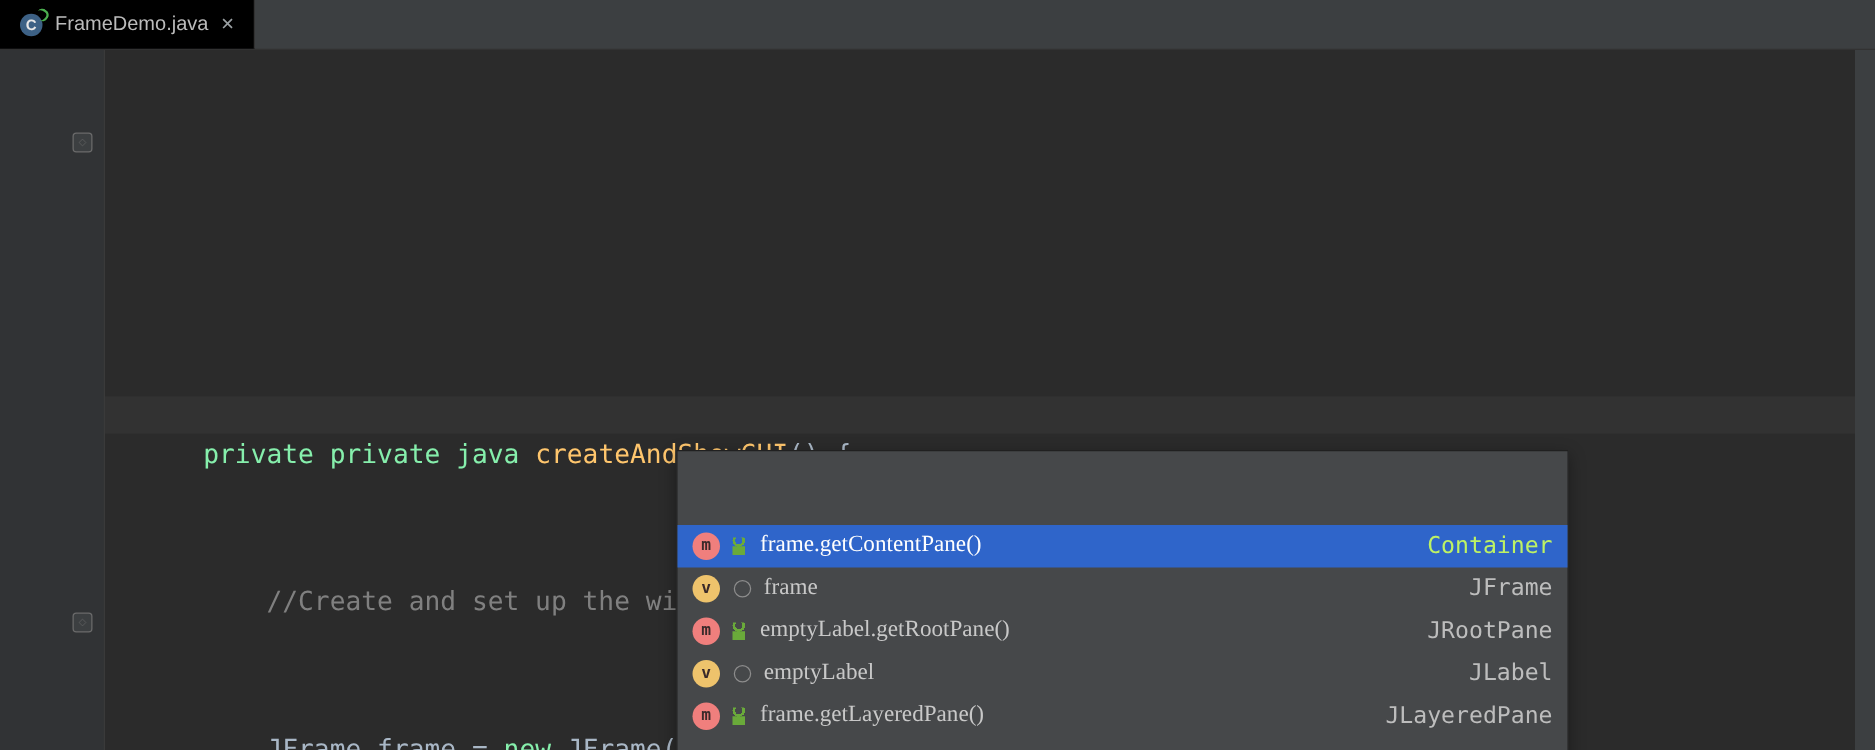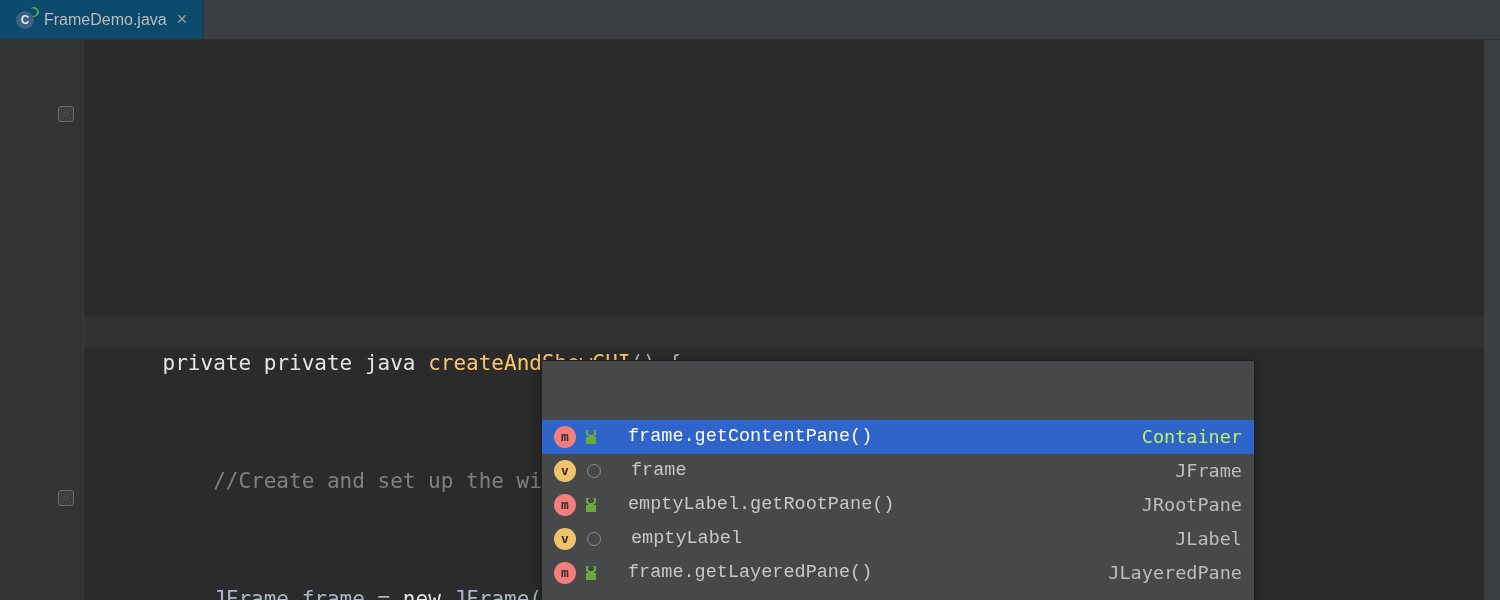--- a/index.html
+++ b/index.html
@@ -5,21 +5,21 @@
     * { box-sizing: border-box; margin: 0; padding: 0; }
     html, body { width: 1500px; height: 600px; overflow: hidden;
                  background: #2b2b2b;
                  font-family: "Menlo", "Consolas", monospace;
                  font-size: 21px; color: #a9b7c6; }
 
     
     .tabs { display: flex; align-items: stretch; height: 40px;
             background: #3c3f41; border-bottom: 1px solid #323232; }
     .tab { display: flex; align-items: center; gap: 10px;
-           padding: 0 16px; background: #0c4a6e; color: #bbbbbb;
+           padding: 0 16px; background: #000000; color: #bbbbbb;
            font-family: "Helvetica Neue", Arial, sans-serif;
            font-size: 16px; border-right: 1px solid #323232; }
     .tab .icon-circle {
       width: 18px; height: 18px; border-radius: 50%;
       background: #3d6185; display: flex; align-items: center;
       justify-content: center; position: relative; }
     .tab .icon-circle::before {
       content: "C"; color: #e6e6e6; font-size: 12px; font-weight: bold; }
     .tab .arrows {
       position: absolute; top: -4px; right: -5px; width: 10px; height: 10px;
@@ -39,21 +39,21 @@
       content: ""; position: absolute; inset: 3px;
       border-top: 1px solid #6b6b6b; border-bottom: 1px solid #6b6b6b;
       border-left: 1px solid #6b6b6b; border-right: 1px solid #6b6b6b;
       transform: rotate(45deg) scale(.55); opacity: .8; }
     .code { flex: 1; padding: 14px 0 0 28px; position: relative;
             line-height: 29.5px; white-space: pre; }
     .hl-line { position: absolute; left: 0; right: 0; height: 30px;
                background: #323232; z-index: 0; }
 
     
-    .kw { color: #e5e5e5; }
+    .kw { color: #86efac; }
     .fn { color: #ffc66d; }
     .cm { color: #808080; }
     .str { color: #6a8759; }
     .txt { color: #a9b7c6; }
     .p  { color: #a9b7c6; }
 
     
     .popup { position: absolute; left: 457px; top: 320px;
              width: 714px; background: #46484a;
              border: 1px solid #202020; z-index: 10;
@@ -72,21 +72,21 @@
       width: 14px; height: 14px; margin-right: 10px;
       display: inline-block; flex: 0 0 auto; }
     .sub-unlock { background:
       radial-gradient(circle at 50% 30%, transparent 3px, #6aaa3a 3px 5px, transparent 5px),
       linear-gradient(#6aaa3a,#6aaa3a);
       background-size: 10px 8px, 10px 7px;
       background-position: 2px 0, 2px 7px;
       background-repeat: no-repeat; }
     .sub-dot { border: 1px solid #8c8c8c; border-radius: 50%;
                width: 8px; height: 8px; margin-left: 3px; margin-right: 13px; }
-    .popup .label { flex: 1 1 auto; font-family: Liberation Mono, monospace; margin-left: 20px; }
+    .popup .label { flex: 1 1 auto; font-family: Liberation Serif, serif; }
     .popup .type  { color: #bdbdbd; font-family: "Menlo","Consolas",monospace; }
     .popup .row.sel .type { color: #bef264; }
 
     
     .scroll { width: 16px; background: #3c3f41; }
 
     .line { position: relative; z-index: 1; }
   </style>
 </head>
 <body>

